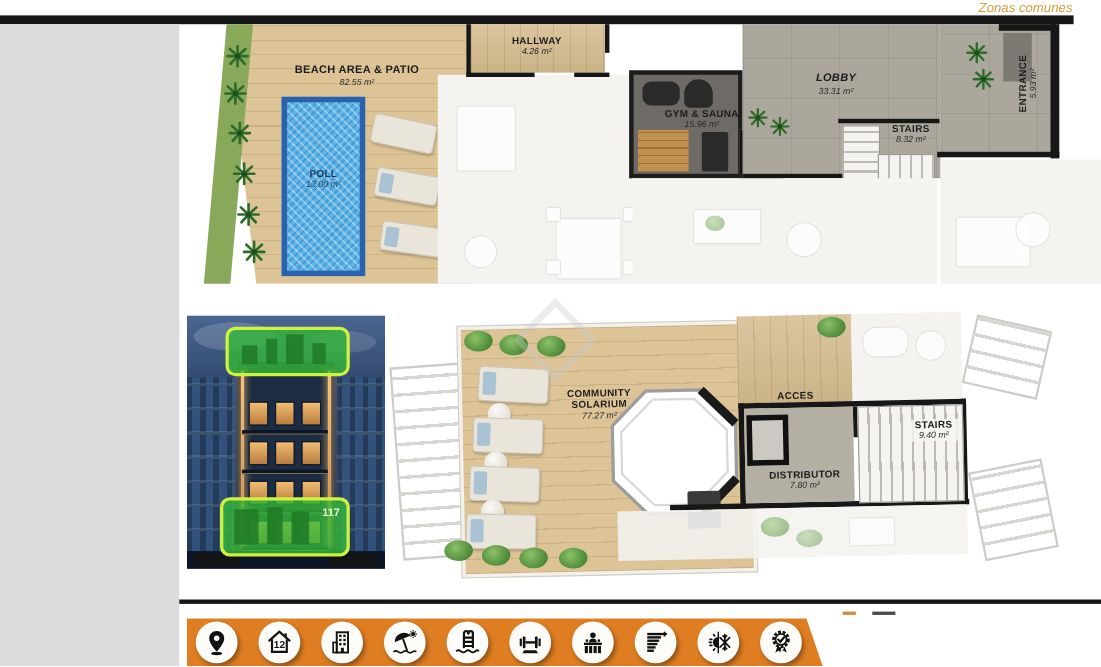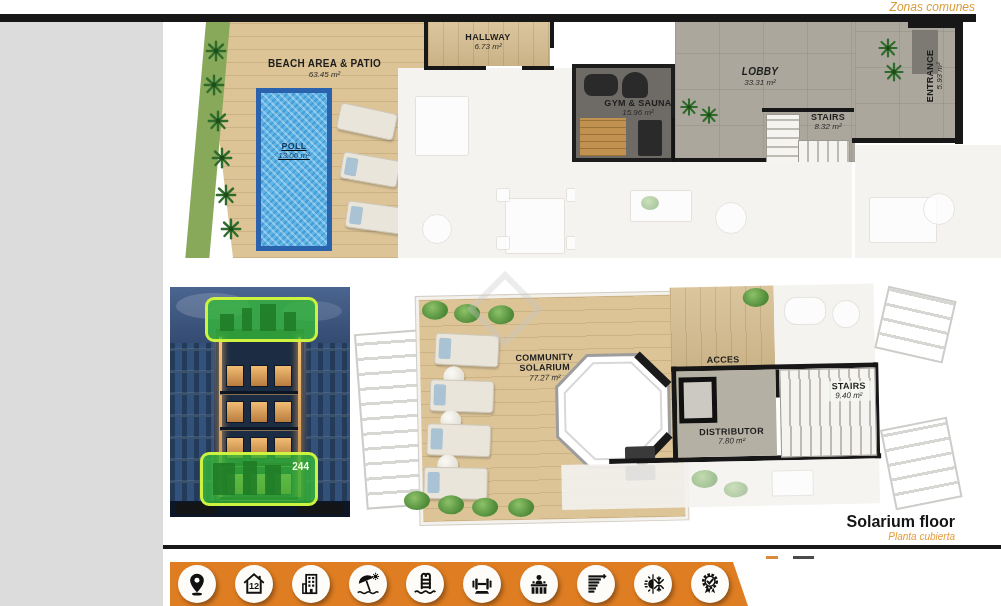--- a/index.html
+++ b/index.html
@@ -113,25 +113,25 @@
       </svg>
     <svg class="abs palmsvg" style="left:213px;top:182px;">
         <use href="#palm"></use>
       </svg>
     <svg class="abs palmsvg" style="left:218px;top:216px;">
         <use href="#palm"></use>
       </svg>
 
     <div class="abs lbl" style="left:242px;top:58px;width:165px;">
       <div class="rname" style="font-size:10px;">BEACH AREA &amp; PATIO</div>
-      <div class="rarea">63.45 m²</div>
+      <div class="rarea">82.55 m²</div>
     </div>
 
     <div class="abs" id="pool" style="left:256px;top:88px;width:66px;height:153px;">
-      <div class="lbl" style="margin-top:48px;text-decoration:underline;">
+      <div class="lbl" style="margin-top:60px;">
         <div class="rname" style="color:#15395e;">POLL</div>
         <div class="rarea" style="color:#1d4266;">13.00 m²</div>
       </div>
     </div>
 
     <div class="abs lounger" style="left:338px;top:108px;width:56px;height:25px;transform:rotate(12deg);"></div>
     <div class="abs lounger" style="left:341px;top:156px;width:56px;height:25px;transform:rotate(10deg);">
         <div class="pillow"></div>
       </div>
     <div class="abs lounger" style="left:346px;top:204px;width:56px;height:25px;transform:rotate(8deg);">
@@ -144,21 +144,21 @@
       <div class="abs furn" style="left:107px;top:130px;width:58px;height:54px;"></div>
       <div class="abs furn" style="left:98px;top:120px;width:12px;height:12px;"></div>
       <div class="abs furn" style="left:98px;top:168px;width:12px;height:12px;"></div>
       <div class="abs furn" style="left:168px;top:120px;width:12px;height:12px;"></div>
       <div class="abs furn" style="left:168px;top:168px;width:12px;height:12px;"></div>
     </div>
 
     <div class="abs wood" style="left:428px;top:22px;width:122px;height:44px;"></div>
     <div class="abs lbl" style="left:438px;top:32px;width:100px;">
       <div class="rname">HALLWAY</div>
-      <div class="rarea">6.73 m²</div>
+      <div class="rarea">4.26 m²</div>
     </div>
     <div class="abs wall" style="left:424px;top:22px;width:4px;height:48px;"></div>
     <div class="abs wall" style="left:424px;top:66px;width:62px;height:4px;"></div>
     <div class="abs wall" style="left:522px;top:66px;width:32px;height:4px;"></div>
     <div class="abs wall" style="left:550px;top:22px;width:4px;height:26px;"></div>
 
     <div class="abs" style="left:572px;top:64px;width:103px;height:98px;background:#6e6a66;border:4px solid #1d1d1d;box-sizing:border-box;">
       <div class="abs gymbox" style="left:8px;top:6px;width:34px;height:22px;border-radius:8px;"></div>
       <div class="abs gymbox" style="left:46px;top:4px;width:26px;height:26px;border-radius:50% 50% 20% 20%;"></div>
       <div class="abs" style="left:4px;top:50px;width:46px;height:38px;background:#c0914f;background-image:repeating-linear-gradient(0deg,rgba(90,55,15,.35) 0 1px,transparent 1px 7px);"></div>
@@ -259,21 +259,21 @@
       <div class="gshape" style="left:12px;top:14px;width:14px;height:17px;"></div>
       <div class="gshape" style="left:34px;top:8px;width:10px;height:23px;"></div>
       <div class="gshape" style="left:52px;top:4px;width:16px;height:27px;"></div>
       <div class="gshape" style="left:76px;top:12px;width:12px;height:19px;"></div>
     </div>
 
     <div class="abs greenbox" style="left:30px;top:165px;width:112px;height:48px;">
       <div class="gshape" style="left:10px;top:8px;width:22px;height:32px;"></div>
       <div class="gshape" style="left:40px;top:6px;width:14px;height:34px;"></div>
       <div class="gshape" style="left:62px;top:10px;width:16px;height:30px;"></div>
-      <div class="abs" style="right:6px;top:6px;font-size:10px;color:#eaffdf;font-weight:bold;">244</div>
+      <div class="abs" style="right:6px;top:6px;font-size:10px;color:#eaffdf;font-weight:bold;">117</div>
     </div>
     <div class="abs" style="left:0;bottom:0;width:180px;height:16px;background:#0c1626;"></div>
     <div class="car" style="left:6px;bottom:3px;width:42px;"></div>
     <div class="car" style="right:6px;bottom:3px;width:46px;"></div>
   </div>
 
   <div class="abs" style="left:358px;top:288px;width:600px;height:232px;transform:rotate(-1.2deg);">
 
     <div class="abs saw" style="left:2px;top:38px;width:62px;height:172px;transform:rotate(-3deg);"></div>
 
@@ -351,24 +351,20 @@
 
     <div class="abs faded" style="left:202px;top:175px;width:318px;height:45px;opacity:.9;">
       <div class="abs bush" style="left:130px;top:8px;width:26px;height:18px;opacity:.55;"></div>
       <div class="abs bush" style="left:162px;top:20px;width:24px;height:16px;opacity:.45;"></div>
       <div class="abs furn" style="left:210px;top:10px;width:40px;height:24px;"></div>
     </div>
   </div>
 
   <div class="abs" id="watermark-logo" style="left:478px;top:282px;width:42px;height:42px;"></div>
 
-  <div class="abs" style="right:46px;top:514px;text-align:right;">
-    <div class="floor-title">Solarium floor</div>
-    <div class="floor-sub">Planta cubierta</div>
-  </div>
 
   <div class="abs wall" style="left:163px;top:545px;width:838px;height:4px;"></div>
   <div class="abs" style="left:766px;top:556px;width:12px;height:3px;background:#d98a3a;"></div>
   <div class="abs" style="left:793px;top:556px;width:21px;height:3px;background:#4a4a4a;"></div>
 
   <div class="abs" id="orange-bar" style="left:170px;top:562px;width:585px;height:44px;">
 
     <div class="abs icon-circle" style="left:8px;top:3px;">
       <svg viewBox="0 0 24 24">
         <path d="M12 2.5c-3.6 0-6.3 2.8-6.3 6.2 0 4.6 6.3 11 6.3 11s6.3-6.4 6.3-11C18.3 5.3 15.6 2.5 12 2.5z" fill="#111"></path>

